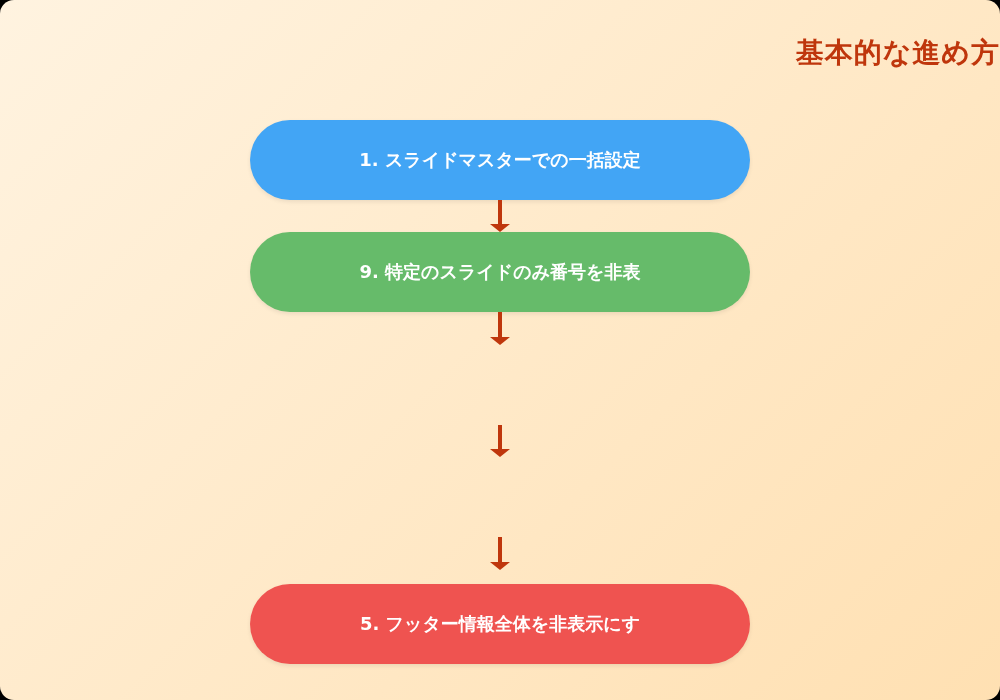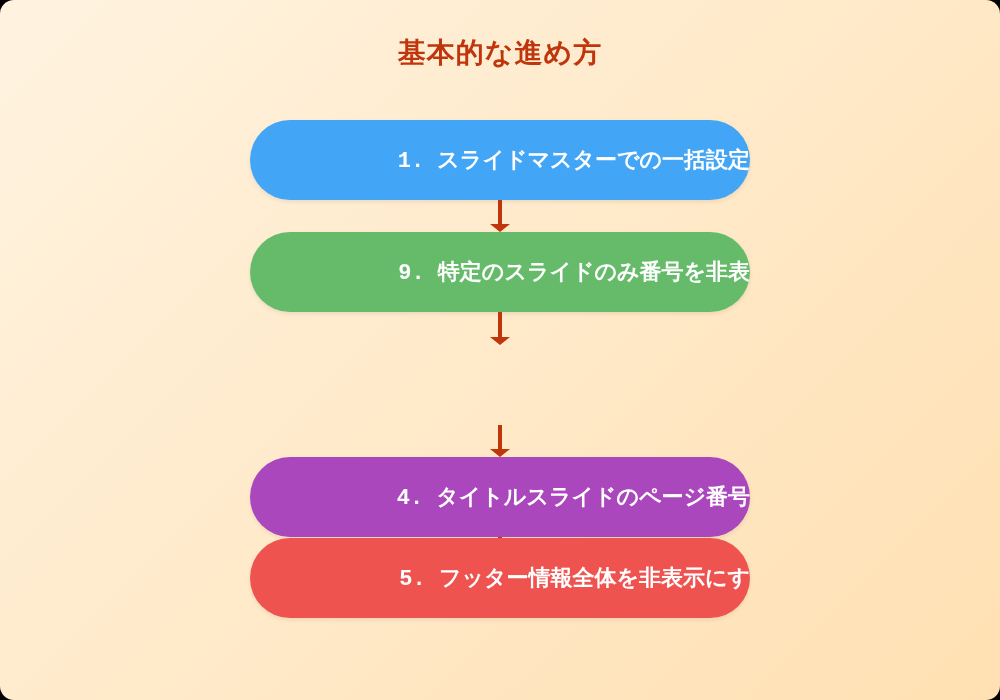--- a/index.html
+++ b/index.html
@@ -4,29 +4,28 @@
   <style>
     html, body { margin:0; padding:0; background:#000; }
     body { width:1000px; height:700px; overflow:hidden; }
     .canvas {
       position:relative; width:1000px; height:700px;
       border-radius:14px; overflow:hidden;
       background: linear-gradient(135deg, #FFF3E0 0%, #FFE0B2 100%);
       font-family: "DejaVu Sans", sans-serif;
     }
     .title {
-      position:absolute; left:0; top:34px; width:1000px; text-align:center;
+      position:absolute; left:0; top:34px; width:1000px; text-align:right;
       font-size:28px; font-weight:bold; color:#BF360C; letter-spacing:1px;
     }
     .step {
       position:absolute; left:250px; width:500px; height:80px;
-      border-radius:40px; display:flex; align-items:center; justify-content:flex-end;
-      color:#fff; font-size:22px; font-weight:bold;
+      border-radius:40px; display:flex; align-items:center; justify-content:center;
+      color:#fff; font-size:18px; font-weight:bold;
       box-shadow: 0 2px 4px rgba(0,0,0,0.08);
-      font-family: Liberation Mono, monospace;
     }
     .arrow { position:absolute; left:490px; width:20px; }
     .arrow .line { position:absolute; left:8px; top:0; width:4px; background:#BF360C; }
     .arrow .head {
       position:absolute; left:0; bottom:0; width:0; height:0;
       border-left:10px solid transparent; border-right:10px solid transparent;
       border-top:8px solid #BF360C;
     }
   </style>
 </head>
@@ -49,24 +48,21 @@
   <div class="arrow" style="top:312px;height:33px">
     <div class="line" style="height:27px"></div>
       <div class="head"></div>
   </div>
 
   <div class="arrow" style="top:425px;height:32px">
     <div class="line" style="height:26px"></div>
       <div class="head"></div>
   </div>
 
-  <div class="step" style="top:457px;background:#AB47BC">
-    <span>4. タイトルスライドのページ番号</span>
-  </div>
   <div class="arrow" style="top:537px;height:33px">
     <div class="line" style="height:27px"></div>
       <div class="head"></div>
   </div>
 
-  <div class="step" style="top:538px;background:#EF5350">
+  <div class="step" style="top:584px;background:#EF5350">
     <span>5. フッター情報全体を非表示にす</span>
   </div>
 </div>
 
 </body></html>

